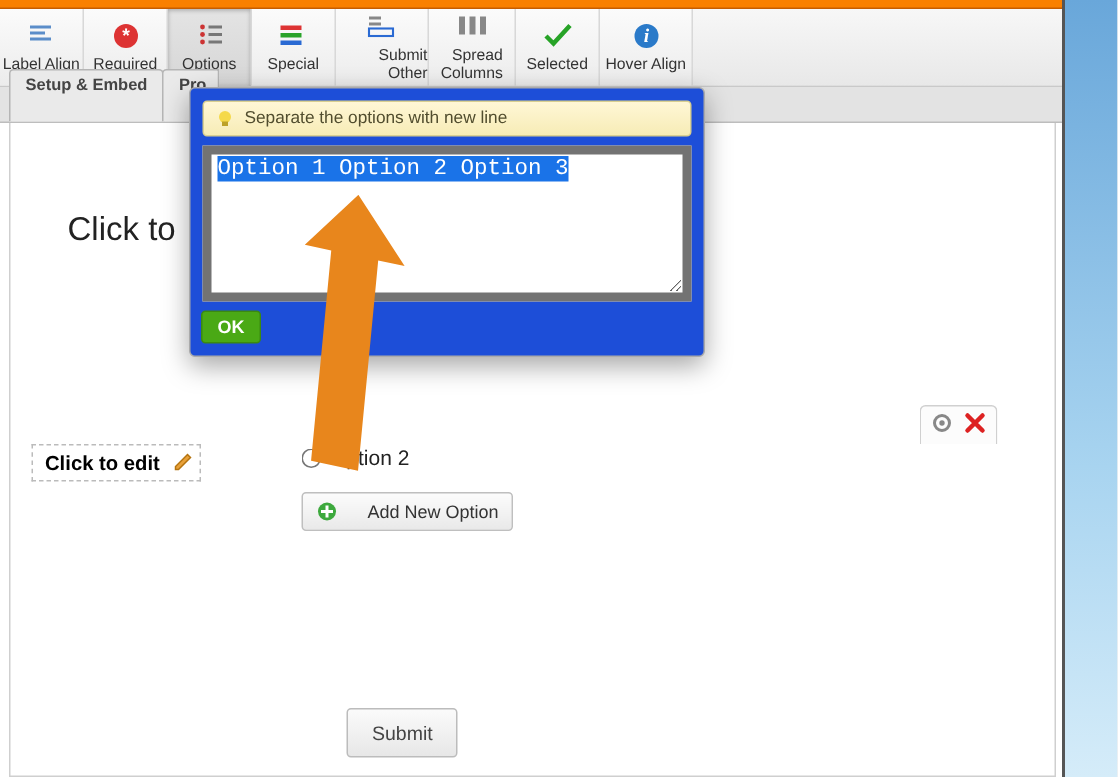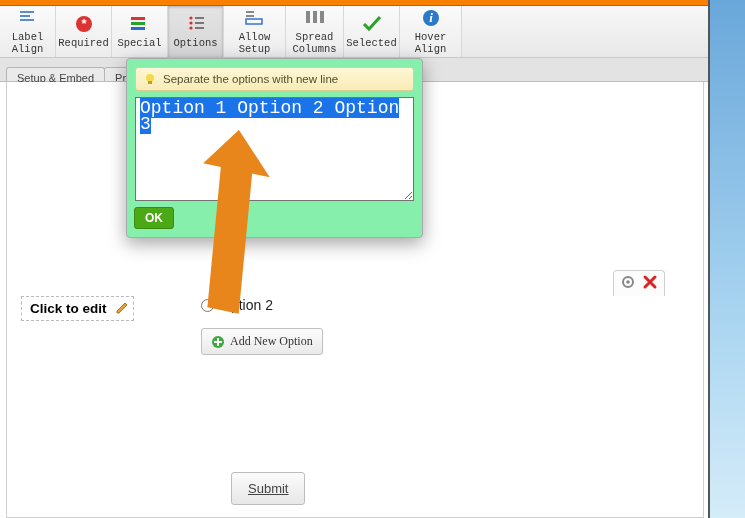--- a/index.html
+++ b/index.html
@@ -50,42 +50,43 @@
     border-right: 1px solid #d8d8d8;
     background: linear-gradient(#fbfbfb, #ececec);
     cursor: pointer;
   }
   .rbtn.spread { width: 58px; }
   .rbtn.active {
     background: linear-gradient(#e4e4e4, #d6d6d6);
     box-shadow: inset 0 1px 3px rgba(0,0,0,0.25);
   }
   .rbtn svg, .rbtn .iconwrap { height: 22px; display: flex; align-items: center; justify-content: center; }
-  .rbtn span.lbl { margin-top: 2px; line-height: 1.1; text-align: center; white-space: pre-line; font-family: Liberation Mono, monospace; }
+  .rbtn span.lbl { margin-top: 2px; line-height: 1.1; text-align: right; white-space: pre-line; }
 
   
   .tabsbar {
     height: 24px;
     background: #e3e3e3;
     border-bottom: 1px solid #bdbdbd;
     display: flex;
     align-items: flex-end;
     padding-left: 6px;
     font-size: 11px;
   }
   .tab {
-    height: 14px;
+    height: 35px;
     padding: 4px 10px 0 10px;
     background: #eaeaea;
     border: 1px solid #b5b5b5;
     border-bottom: none;
     border-radius: 3px 3px 0 0;
     margin-right: -1px;
     color: #444;
     cursor: pointer;
+    font-weight: bold;
   }
   .tab.cut {
     width: 38px;
     border-top-right-radius: 0;
     overflow: hidden;
     white-space: nowrap;
   }
   
   .canvas {
     position: absolute;
@@ -136,50 +137,48 @@
     left: 186px; top: 4px;
     font-size: 14px;
     color: #222;
   }
   .optrow { display: flex; align-items: center; gap: 6px; height: 22px; }
   .addbtn {
     margin-top: 12px;
     margin-left: 0;
     display: inline-flex;
     align-items: flex-end;
-    gap: 5px;
+    gap: 20px;
     padding: 5px 9px;
     font-size: 12px;
     background: linear-gradient(#fcfcfc,#e9e9e9);
     border: 1px solid #bfbfbf;
     border-radius: 3px;
     color: #333;
     cursor: pointer;
-    font-family: Liberation Serif, serif;
   }
   .submit {
     position: absolute;
     left: 224px;
     bottom: 12px;
     padding: 8px 16px;
     font-size: 13px;
     background: linear-gradient(#fbfbfb,#e7e7e7);
     border: 1px solid #bcbcbc;
     border-radius: 3px;
     color: #444;
     cursor: pointer;
-    text-decoration: underline;
   }
 
   
   .popup {
     position: absolute;
     left: 126px; top: 58px;
-    width: 297px;
-    background: #86efac;
+    width: 344px;
+    background: #1d4ed8;
     border: 1px solid #aaa;
     border-radius: 4px;
     box-shadow: 0 6px 18px rgba(0,0,0,0.35);
     padding: 4px;
     z-index: 50;
   }
   .hint {
     background: linear-gradient(#fff7d6,#f7ecb6);
     border: 1px solid #d9cf90;
     border-radius: 3px;
@@ -188,24 +187,24 @@
     align-items: center;
     gap: 6px;
     font-size: 11.5px;
     color: #514d2e;
     margin: 4px 4px 6px 4px;
   }
   .optionsbox {
     margin: 0 4px;
     width: calc(100% - 8px);
     height: 104px;
-    border: 1px solid #737373;
+    border: 6px solid #737373;
     background: #fff;
     font-family: "Courier New", monospace;
-    font-size: 18px;
+    font-size: 15px;
     padding: 2px 4px;
     resize: both;
     overflow: auto;
     line-height: 16px;
   }
   .optionsbox .seltxt {
     background: #1a73e8;
     color: #fff;
     display: inline;
   }
@@ -251,52 +250,52 @@
     </div>
     <div class="rbtn">
       <div class="iconwrap">
         <svg width="20" height="20">
             <circle cx="10" cy="10" r="8" fill="#d33"></circle>
             <text x="10" y="14" text-anchor="middle" fill="#fff" font-size="13" font-weight="bold">*</text>
           </svg>
       </div>
       <span class="lbl">Required</span>
     </div>
-    <div class="rbtn">
-      <div class="iconwrap">
-        <svg width="22" height="18">
-            <rect x="2" y="3" width="14" height="3" fill="#d33"></rect>
-            <rect x="2" y="8" width="14" height="3" fill="#29a329"></rect>
-            <rect x="2" y="13" width="14" height="3" fill="#2a6ad3"></rect>
-          </svg>
-      </div>
-      <span class="lbl">Special</span>
-    </div>
     <div class="rbtn active">
       <div class="iconwrap">
         <svg width="20" height="18">
             <circle cx="5" cy="4" r="1.6" fill="#c33"></circle>
             <rect x="9" y="3" width="9" height="2" fill="#777"></rect>
             <circle cx="5" cy="9" r="1.6" fill="#c33"></circle>
             <rect x="9" y="8" width="9" height="2" fill="#777"></rect>
             <circle cx="5" cy="14" r="1.6" fill="#c33"></circle>
             <rect x="9" y="13" width="9" height="2" fill="#777"></rect>
           </svg>
       </div>
       <span class="lbl">Options</span>
     </div>
+    <div class="rbtn">
+      <div class="iconwrap">
+        <svg width="22" height="18">
+            <rect x="2" y="3" width="14" height="3" fill="#d33"></rect>
+            <rect x="2" y="8" width="14" height="3" fill="#29a329"></rect>
+            <rect x="2" y="13" width="14" height="3" fill="#2a6ad3"></rect>
+          </svg>
+      </div>
+      <span class="lbl">Special</span>
+    </div>
     <div class="rbtn" style="width:62px">
       <div class="iconwrap">
         <svg width="22" height="18">
             <rect x="2" y="3" width="8" height="2" fill="#888"></rect>
             <rect x="2" y="7" width="8" height="2" fill="#888"></rect>
             <rect x="2" y="11" width="16" height="5" fill="none" stroke="#2a6ad3" stroke-width="1.4"></rect>
           </svg>
       </div>
-      <span class="lbl">Allow Setup</span>
+      <span class="lbl">Submit Other</span>
     </div>
     <div class="rbtn spread">
       <div class="iconwrap">
         <svg width="22" height="18">
             <rect x="2" y="3" width="4" height="12" fill="#888"></rect>
             <rect x="9" y="3" width="4" height="12" fill="#888"></rect>
             <rect x="16" y="3" width="4" height="12" fill="#888"></rect>
           </svg>
       </div>
       <span class="lbl">Spread
@@ -320,20 +319,21 @@
       <span class="lbl">Hover Align</span>
     </div>
   </div>
 
   <div class="tabsbar">
     <div class="tab">Setup &amp; Embed</div>
     <div class="tab cut">Pro</div>
   </div>
 
   <div class="canvas">
+    <div class="headline">Click to</div>
 
     <div class="qblock">
       <div class="qtools">
         <span>
           <svg width="16" height="16">
               <circle cx="8" cy="8" r="5" fill="none" stroke="#888" stroke-width="2"></circle>
               <circle cx="8" cy="8" r="1.8" fill="#888"></circle>
             </svg>
         </span>
         <span>

